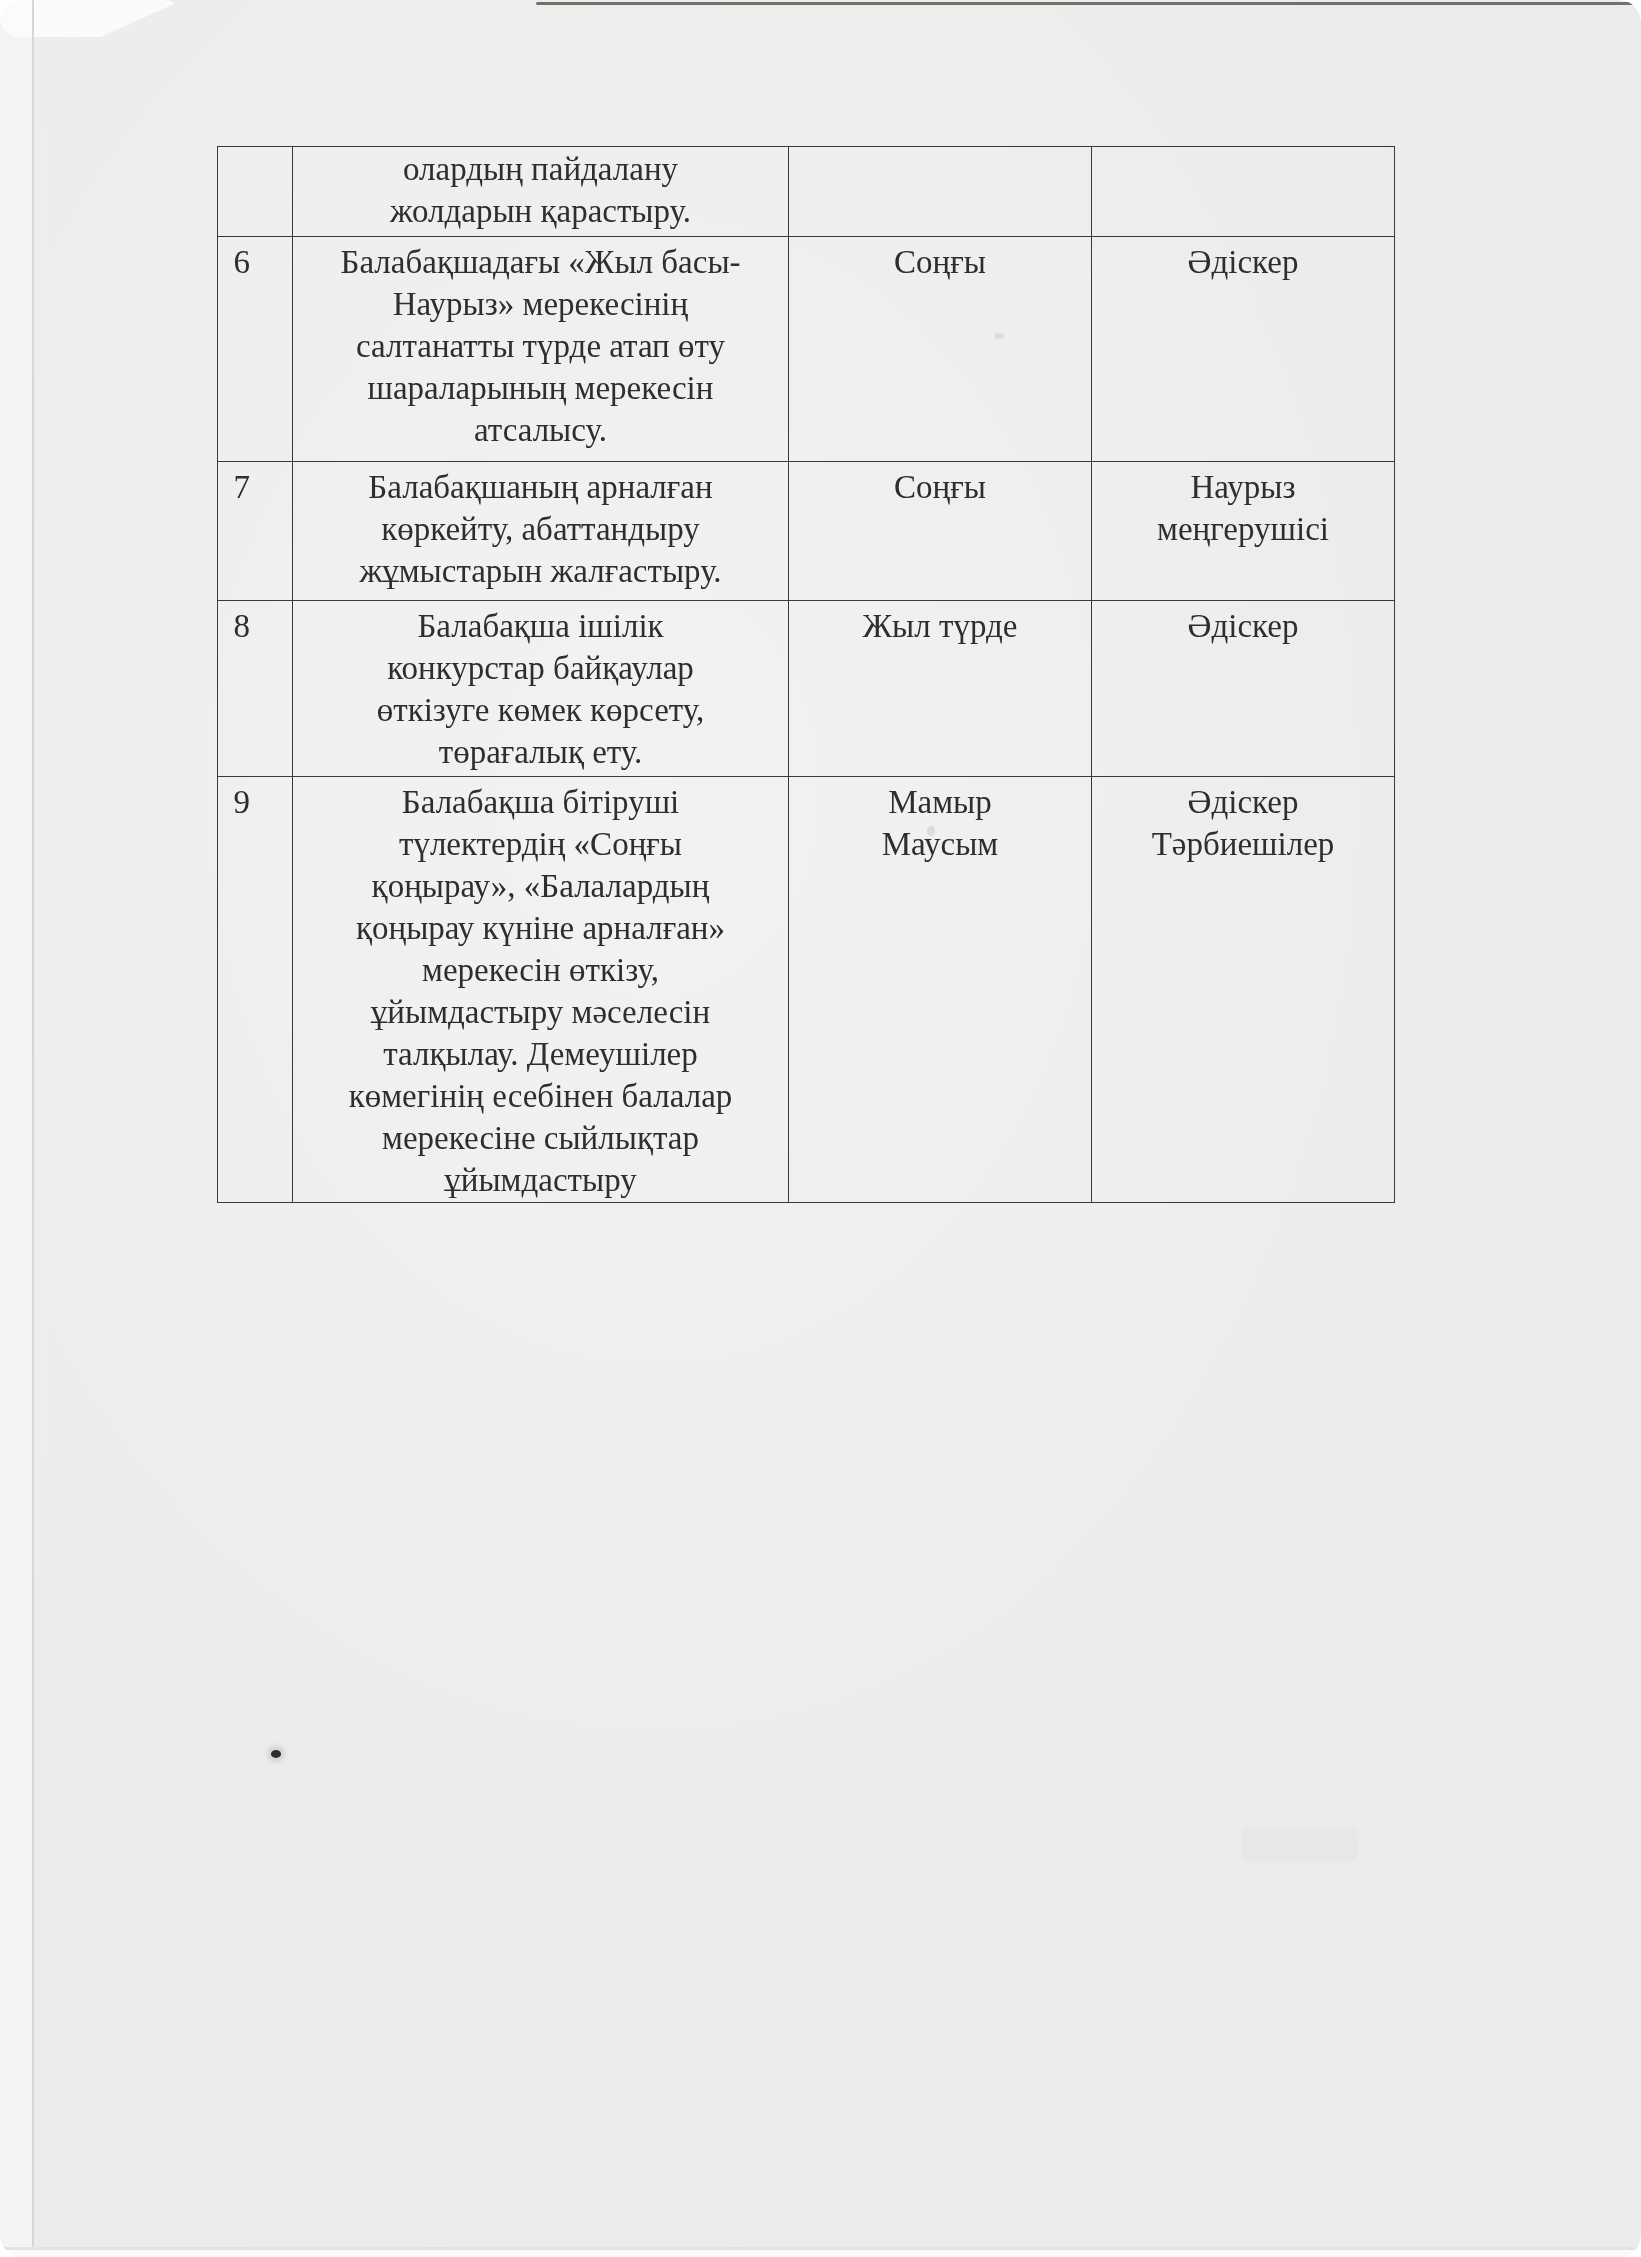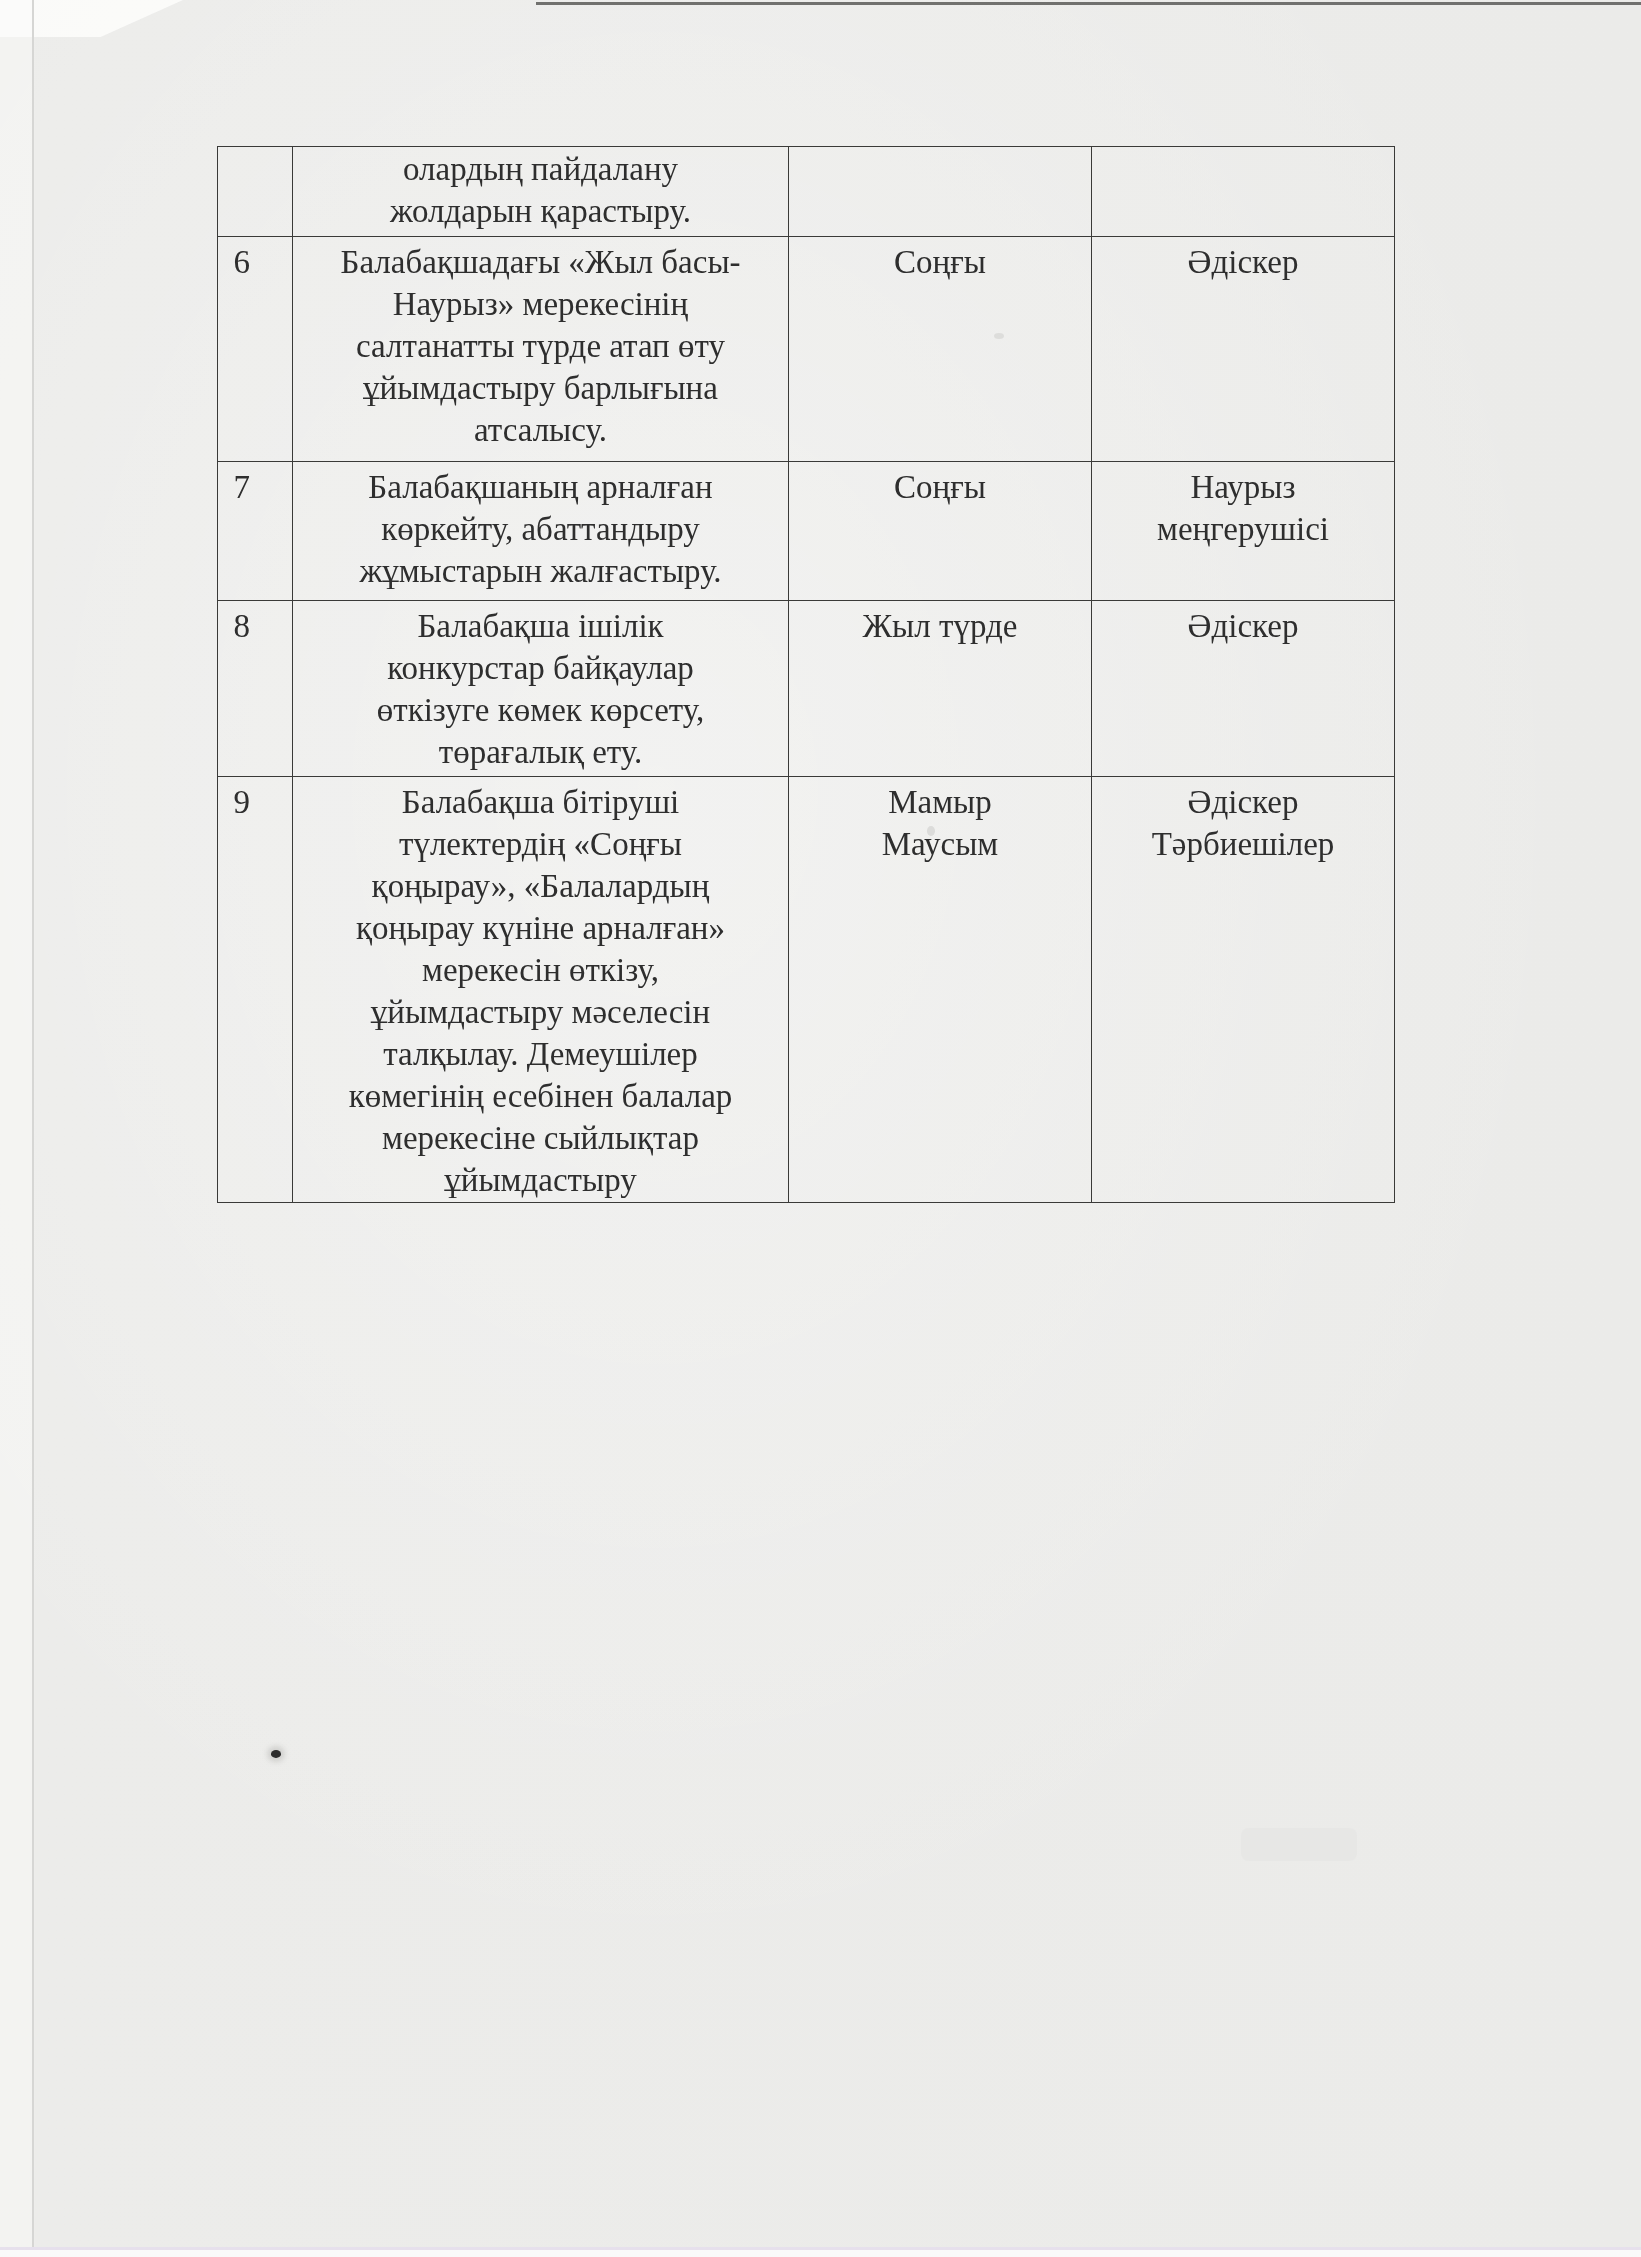--- a/index.html
+++ b/index.html
@@ -1,15 +1,15 @@
 <!DOCTYPE html>
 <html lang="kk"><head>
 <meta charset="utf-8">
 <style>
-  * { margin: 0; padding: 0; box-sizing: border-box; }
+  * { margin: 0; padding: 0; box-sizing: border-box; border-radius: 22px; }
 
   html, body {
     width: 1641px;
     height: 2257px;
     overflow: hidden;
     font-family: "Liberation Serif", "DejaVu Serif", serif;
   }
 
   .scan-page {
     position: relative;
@@ -100,21 +100,21 @@
         <td class="act">олардың пайдалану
 жолдарын қарастыру.</td>
         <td class="time"></td>
         <td class="resp"></td>
       </tr>
       <tr class="r-6">
         <td class="num">6</td>
         <td class="act">Балабақшадағы «Жыл басы-
 Наурыз» мерекесінің
 салтанатты түрде атап өту
-ұйымдастыру барлығына
+шараларының мерекесін
 атсалысу.</td>
         <td class="time">Соңғы</td>
         <td class="resp">Әдіскер</td>
       </tr>
       <tr class="r-7">
         <td class="num">7</td>
         <td class="act">Балабақшаның арналған
 көркейту, абаттандыру
 жұмыстарын жалғастыру.</td>
         <td class="time">Соңғы</td>

